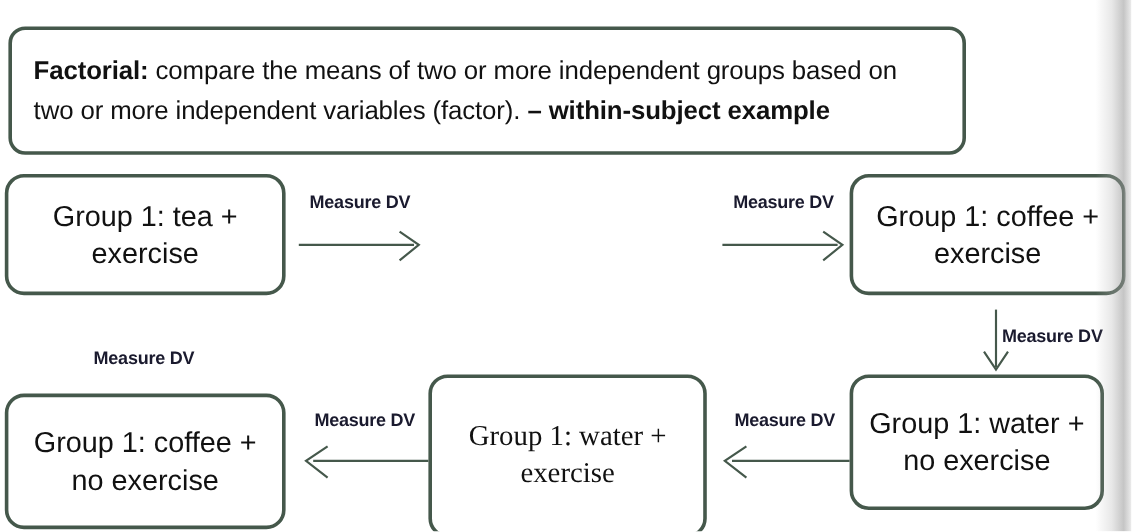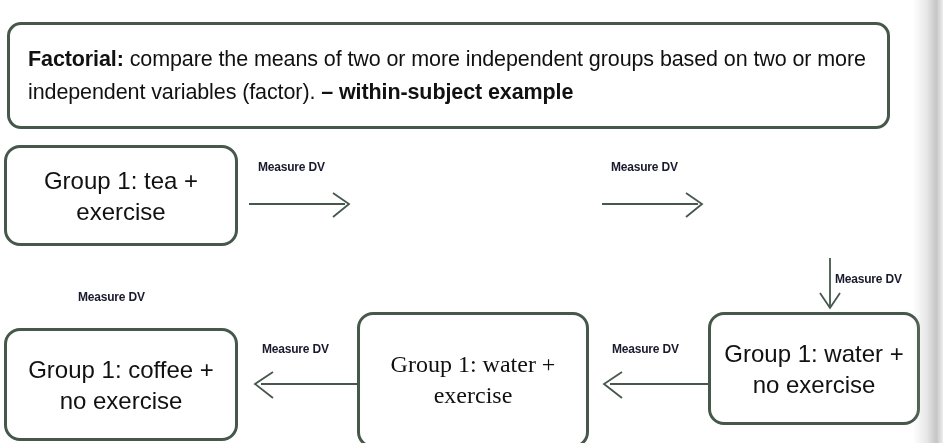--- a/index.html
+++ b/index.html
@@ -37,21 +37,21 @@
     align-items: center;
     justify-content: flex-start;
     text-align: center;
     color: #111111;
   }
 
   
   #header-box {
     left: 7px;
     top: 22px;
-    width: 883px;
+    width: 798px;
     height: 107px;
     border-radius: 14px;
     padding: 0 18px;
     justify-content: flex-start;
   }
   .header-text {
     font-size: 21.5px;
     line-height: 33px;
     letter-spacing: -0.1px;
     color: #111111;
@@ -74,21 +74,21 @@
   #box-r2c2 { left: 357px; top: 312px; width: 232px; height: 136px; font-family: Liberation Serif, serif; }
   #box-r2c3 { left: 708px; top: 312px; width: 212px; height: 113px; }
 
   
   .conn {
     position: absolute;
   }
   .conn svg { display: block; overflow: visible; }
   .conn-label {
     position: absolute;
-    font-size: 12px;
+    font-size: 15px;
     font-weight: bold;
     color: #1a1a2e;
     white-space: nowrap;
     letter-spacing: -0.2px;
   }
 
   #arrow-a { left: 249px; top: 192px; }
   #label-a { left: 258px; top: 160px; }
 
   #arrow-b { left: 602px; top: 192px; }
@@ -109,20 +109,23 @@
 <body>
 
 <div id="canvas">
 
   <div class="rbox" id="header-box">
     <div class="header-text"><b>Factorial:</b><span> compare the means of two or more independent groups based on two or more independent variables (factor). </span><b>– within-subject example</b></div>
   </div>
 
   <div class="rbox group-box" id="box-r1c1">
     <span>Group 1: tea + exercise</span>
+  </div>
+  <div class="rbox group-box" id="box-r1c3">
+    <span>Group 1: coffee + exercise</span>
   </div>
 
   <div class="rbox group-box" id="box-r2c3">
     <span>Group 1: water + no exercise</span>
   </div>
   <div class="rbox group-box" id="box-r2c2">
     <span>Group 1: water + exercise</span>
   </div>
   <div class="rbox group-box" id="box-r2c1">
     <span>Group 1: coffee + no exercise</span>

